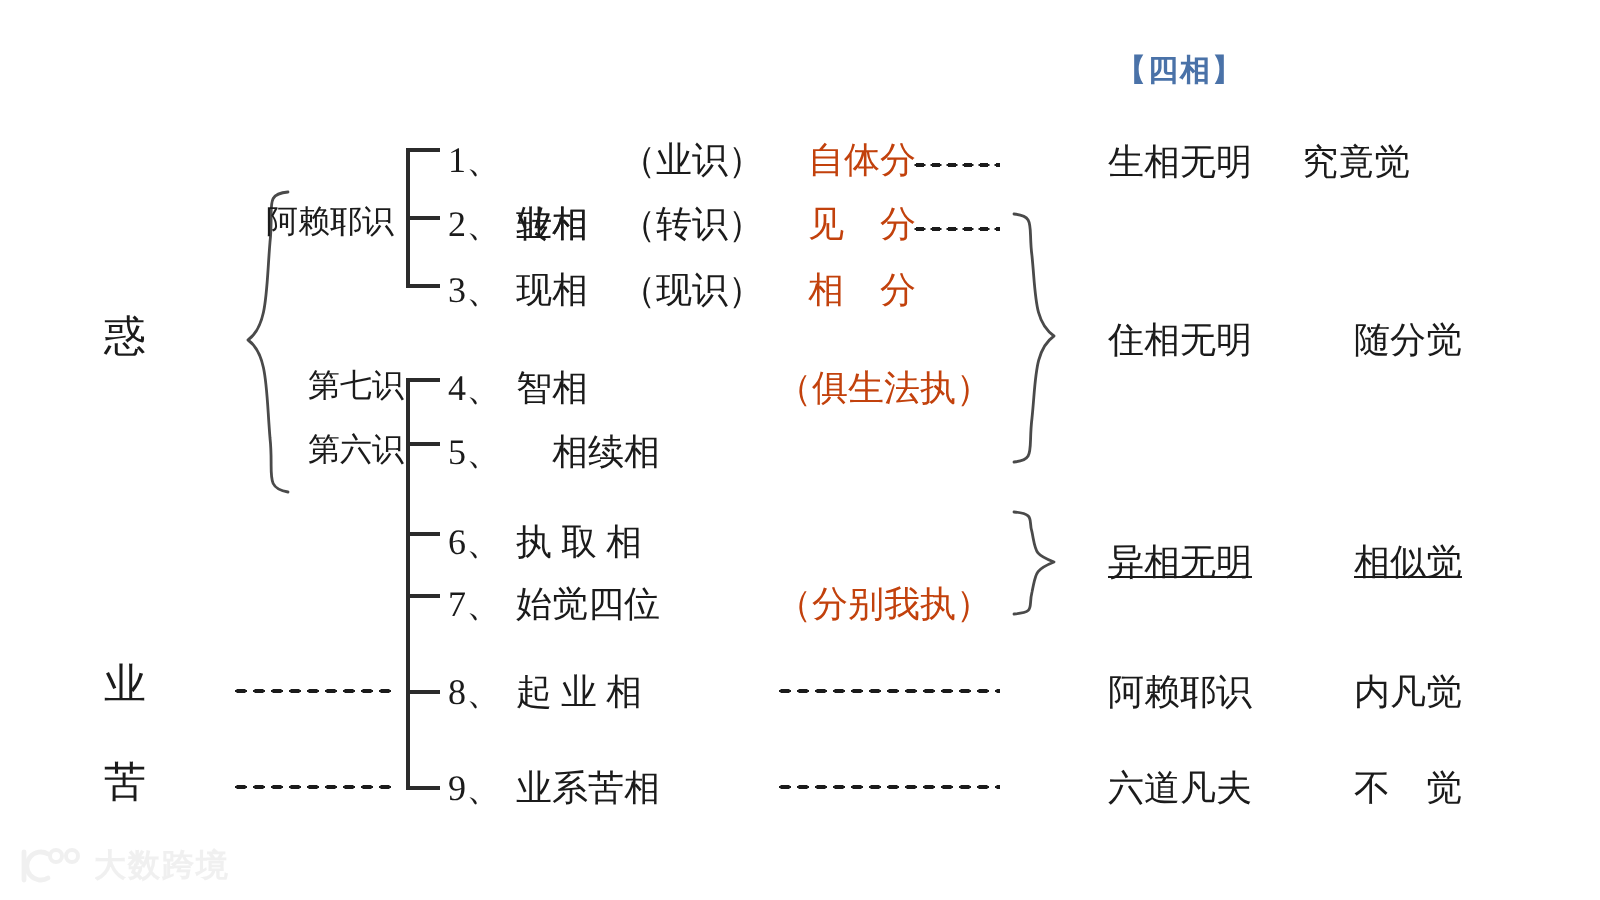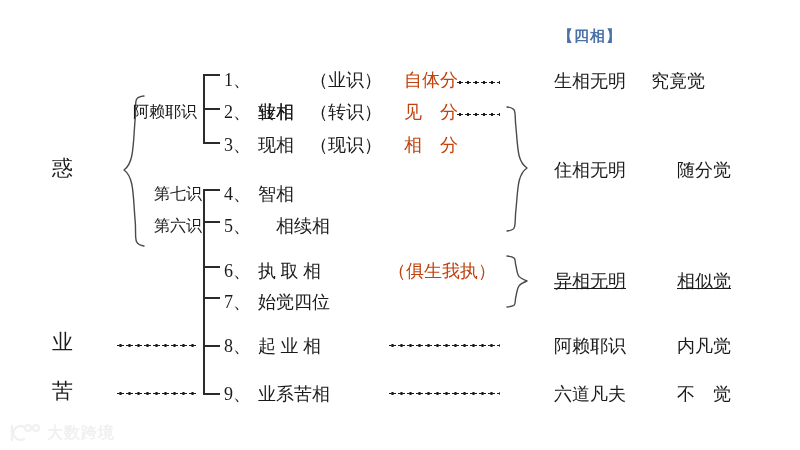--- a/index.html
+++ b/index.html
@@ -138,30 +138,31 @@
   <div class="cell item blue" style="left:404px; top:103px;">见　分</div>
   <div class="dots tight" style="left:456px; top:113px; width:44px;"></div>
 
   <div class="cell item black" style="left:224px; top:136px;">3、</div>
   <div class="cell item black" style="left:258px; top:136px;text-align:center;">现相</div>
   <div class="cell item black" style="left:310px; top:136px;">（现识）</div>
   <div class="cell item blue" style="left:404px; top:136px;">相　分</div>
 
   <div class="cell item black" style="left:224px; top:185px;">4、</div>
   <div class="cell item black" style="left:258px; top:185px;">智相</div>
+  <div class="cell item blue" style="left:388px; top:185px;">（俱生法执）</div>
 
   <div class="cell item black" style="left:224px; top:217px;">5、</div>
   <div class="cell item black" style="left:276px; top:217px;">相续相</div>
 
   <div class="cell item black" style="left:224px; top:262px;">6、</div>
   <div class="cell item black" style="left:258px; top:262px;">执 取 相</div>
-  <div class="cell item blue" style="left:388px; top:262px;">（俱生我执）</div>
 
   <div class="cell item black" style="left:224px; top:293px;">7、</div>
   <div class="cell item black" style="left:258px; top:293px;">始觉四位</div>
+  <div class="cell item blue" style="left:388px; top:293px;">（分别我执）</div>
 
   <div class="cell item black" style="left:224px; top:337px;">8、</div>
   <div class="cell item black" style="left:258px; top:337px;">起 业 相</div>
 
   <div class="cell item black" style="left:224px; top:385px;">9、</div>
   <div class="cell item black" style="left:258px; top:385px;">业系苦相</div>
 
   <div class="dots" style="left:116px; top:344px; width:82px;"></div>
   <div class="dots" style="left:116px; top:392px; width:82px;"></div>
   <div class="dots" style="left:388px; top:344px; width:112px;"></div>

